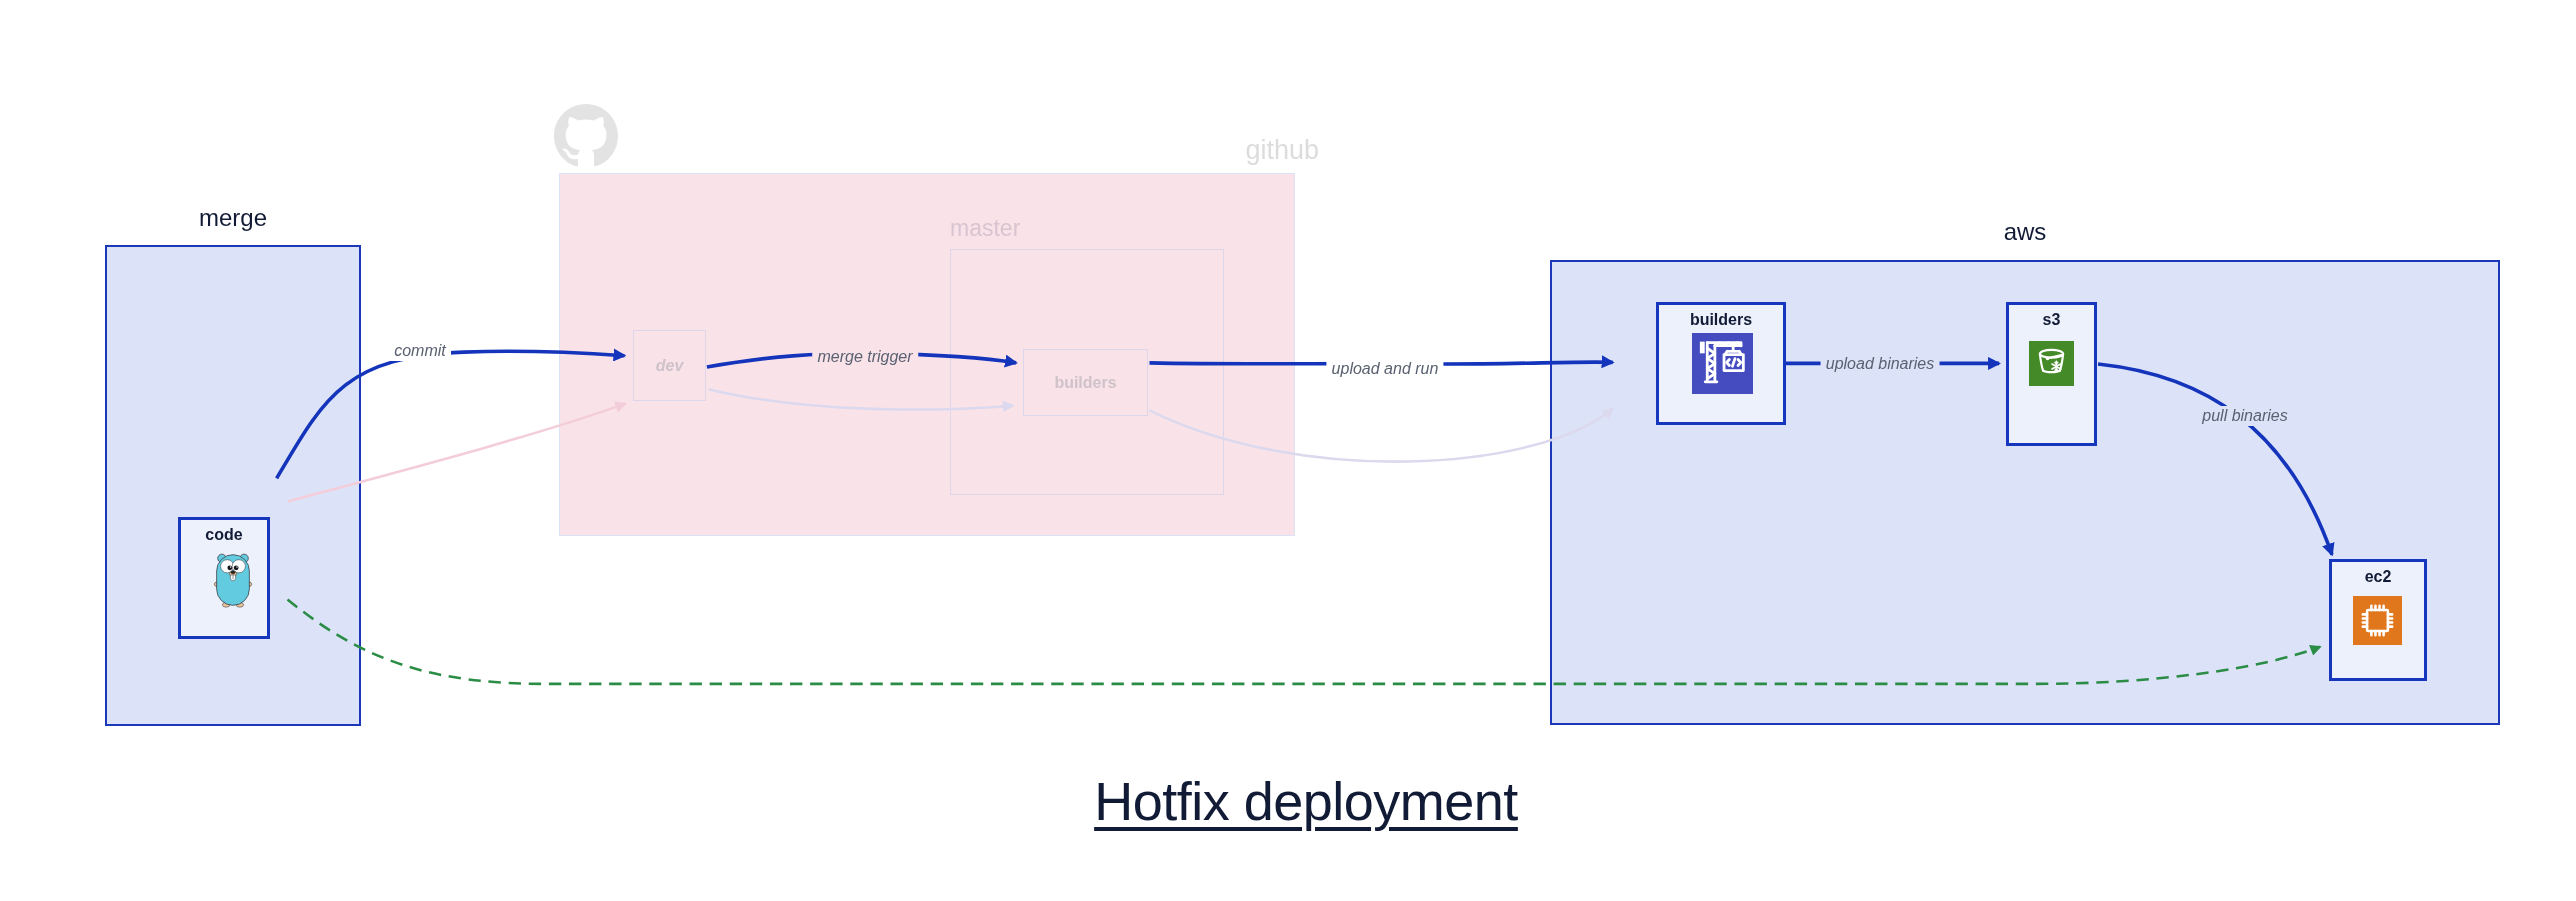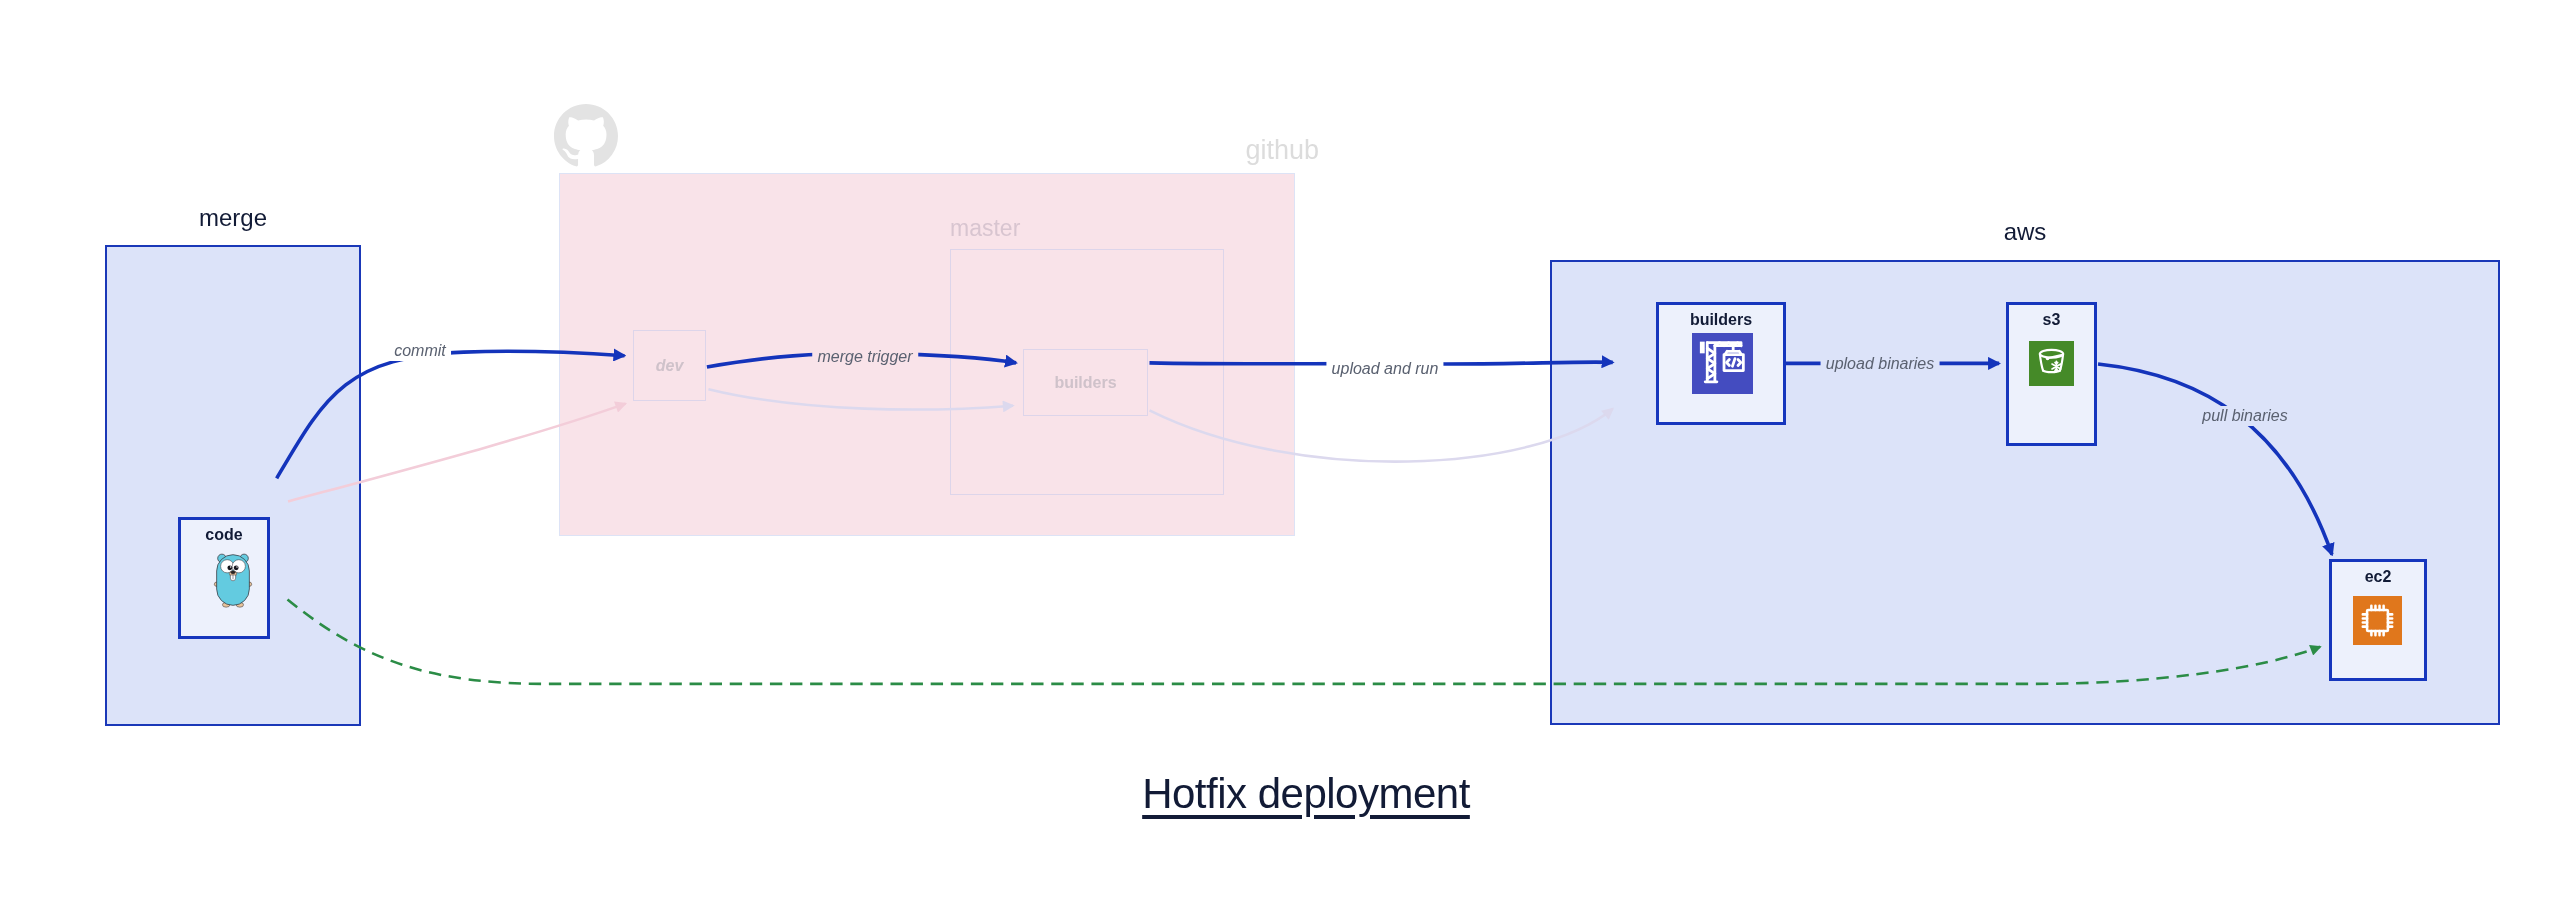--- a/index.html
+++ b/index.html
@@ -34,21 +34,21 @@
   svg{display:block; overflow:visible;}
   .edge-layer{position:absolute; left:0; top:0;}
   .e{fill:none;}
   .e-blue{stroke:var(--edge-blue); stroke-width:7;}
   .e-green{stroke:var(--edge-green); stroke-width:5; stroke-dasharray:24 15;}
   .e-pink{stroke:var(--edge-faded-pink); stroke-width:5;}
   .e-lav{stroke:var(--edge-faded-lavender); stroke-width:5;}
   .m-blue{fill:var(--edge-blue);} .m-green{fill:var(--edge-green);}
   .m-pink{fill:var(--edge-faded-pink);} .m-lav{fill:var(--edge-faded-lavender);}
   .title{position:absolute; transform:translateX(-50%); color:var(--label-dark);
-    font-size:42px; letter-spacing:-0.5px; text-decoration:underline;
+    font-size:54px; letter-spacing:-0.5px; text-decoration:underline;
     text-decoration-thickness:3.6px; text-underline-offset:7.2px;}
   .ico-stroke{stroke:#ffffff; fill:none; stroke-linecap:round; stroke-linejoin:round;}
 </style>
 </head>
 <body>
 
 <div class="container-label" style="left:105px; top:204px; width:256px;">merge</div>
 <div class="container-box" style="left:105px; top:245px; width:256px; height:481px;"></div>
 
 <div class="icon-box" style="left:554px; top:104px; width:64px; height:64px;">

